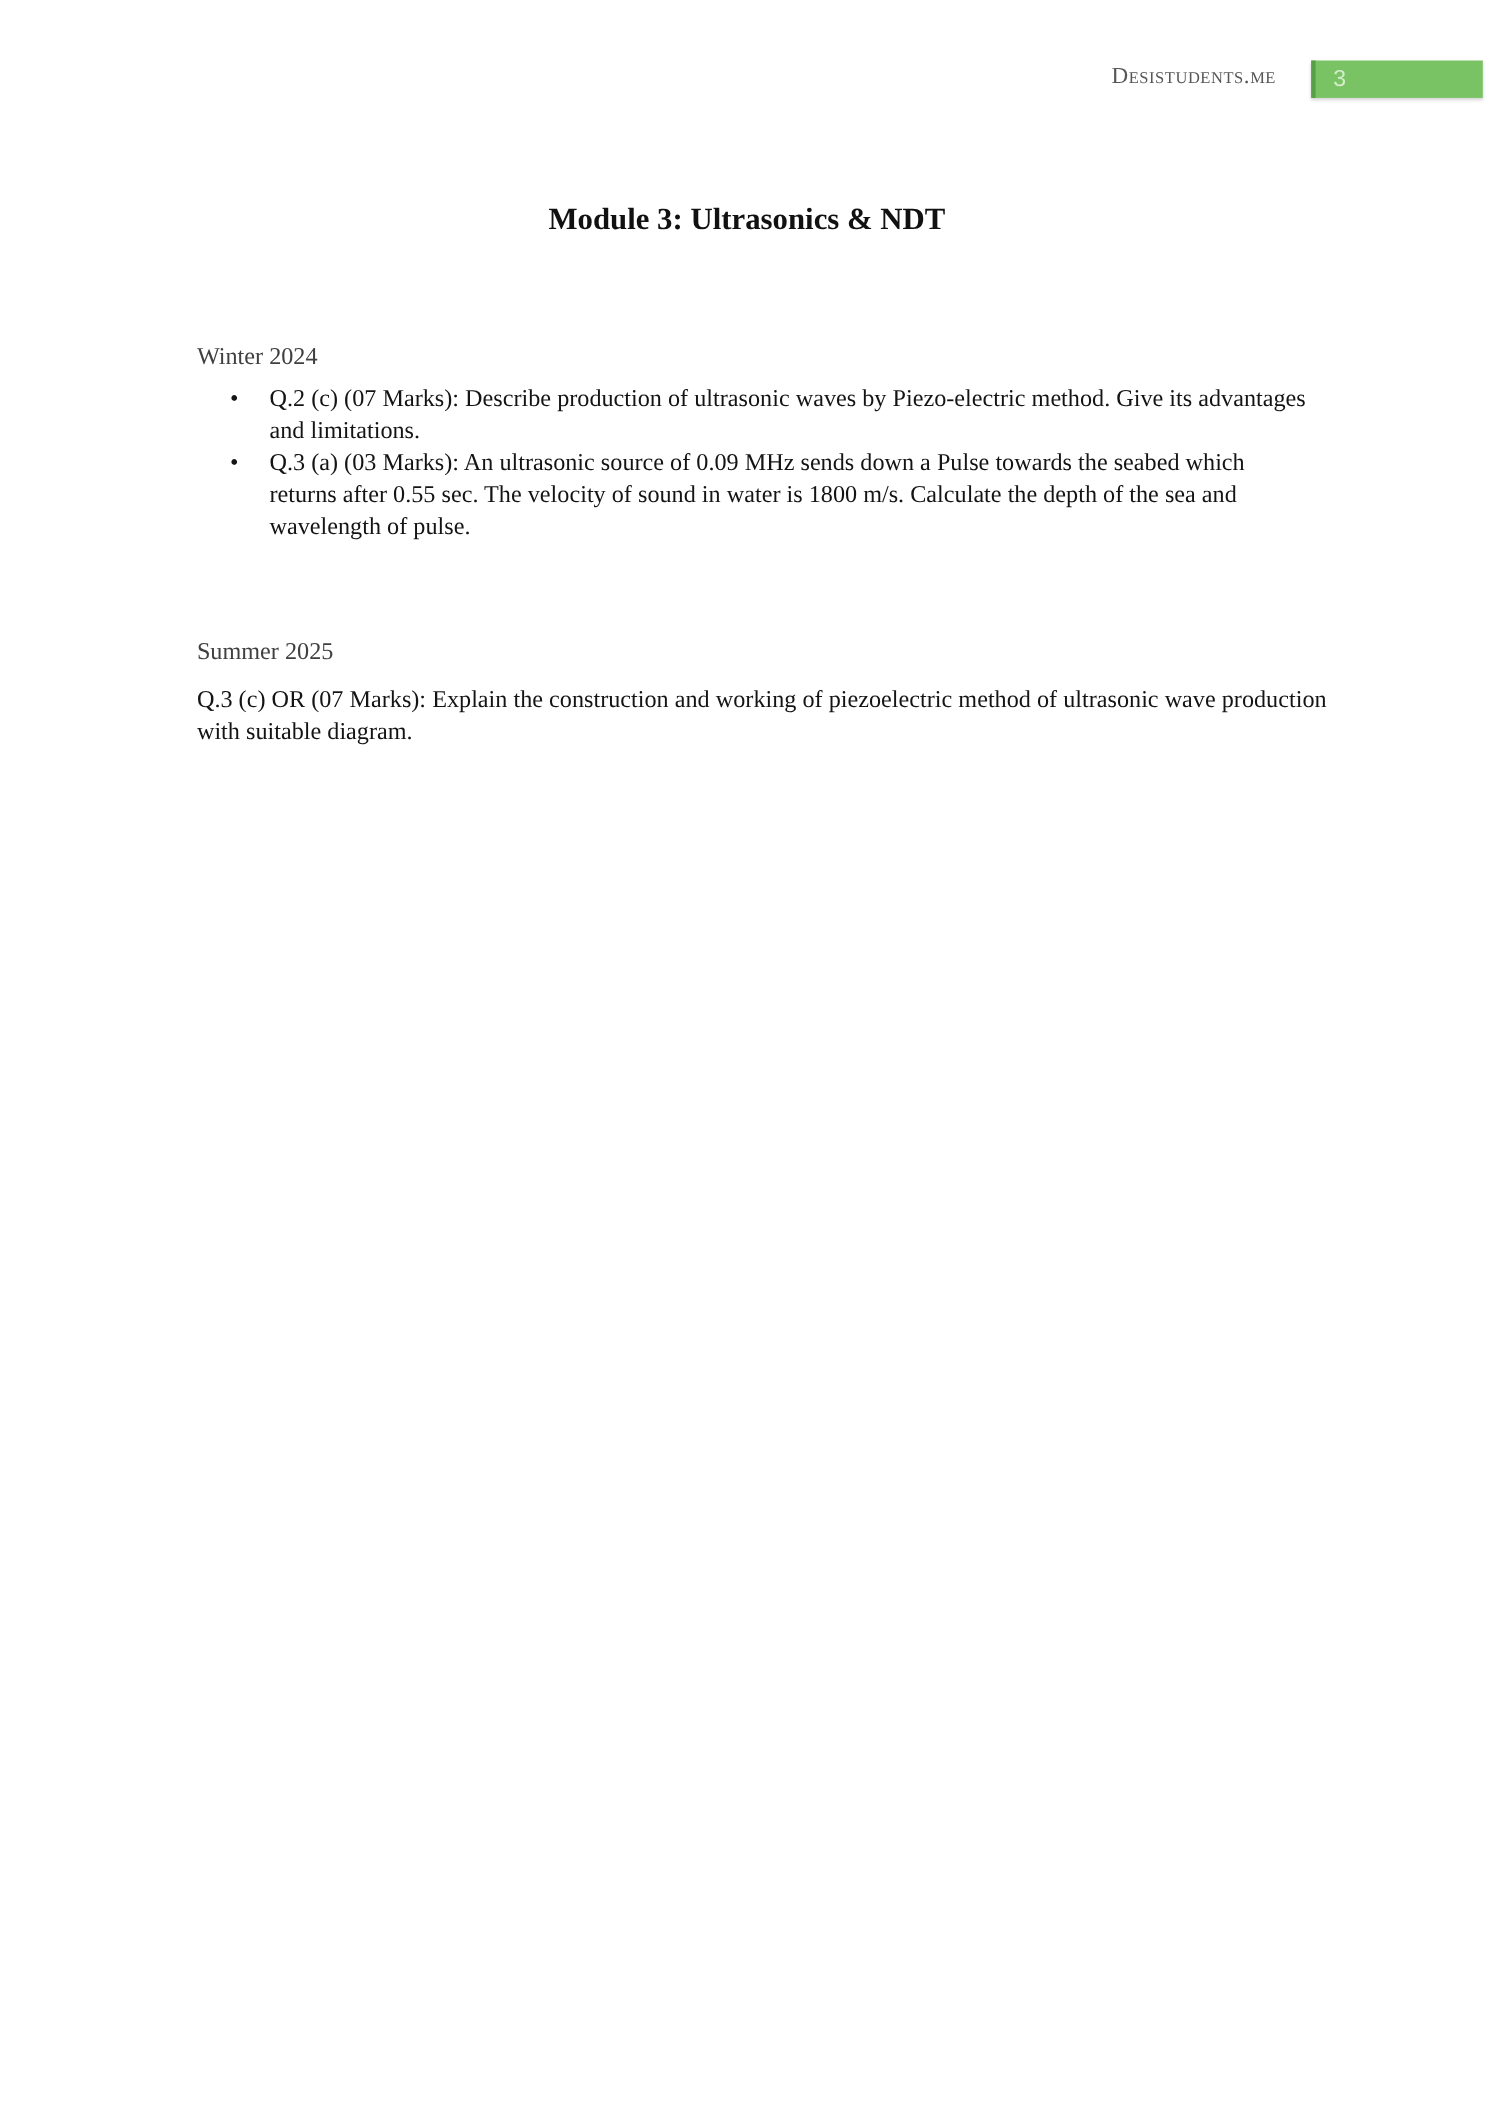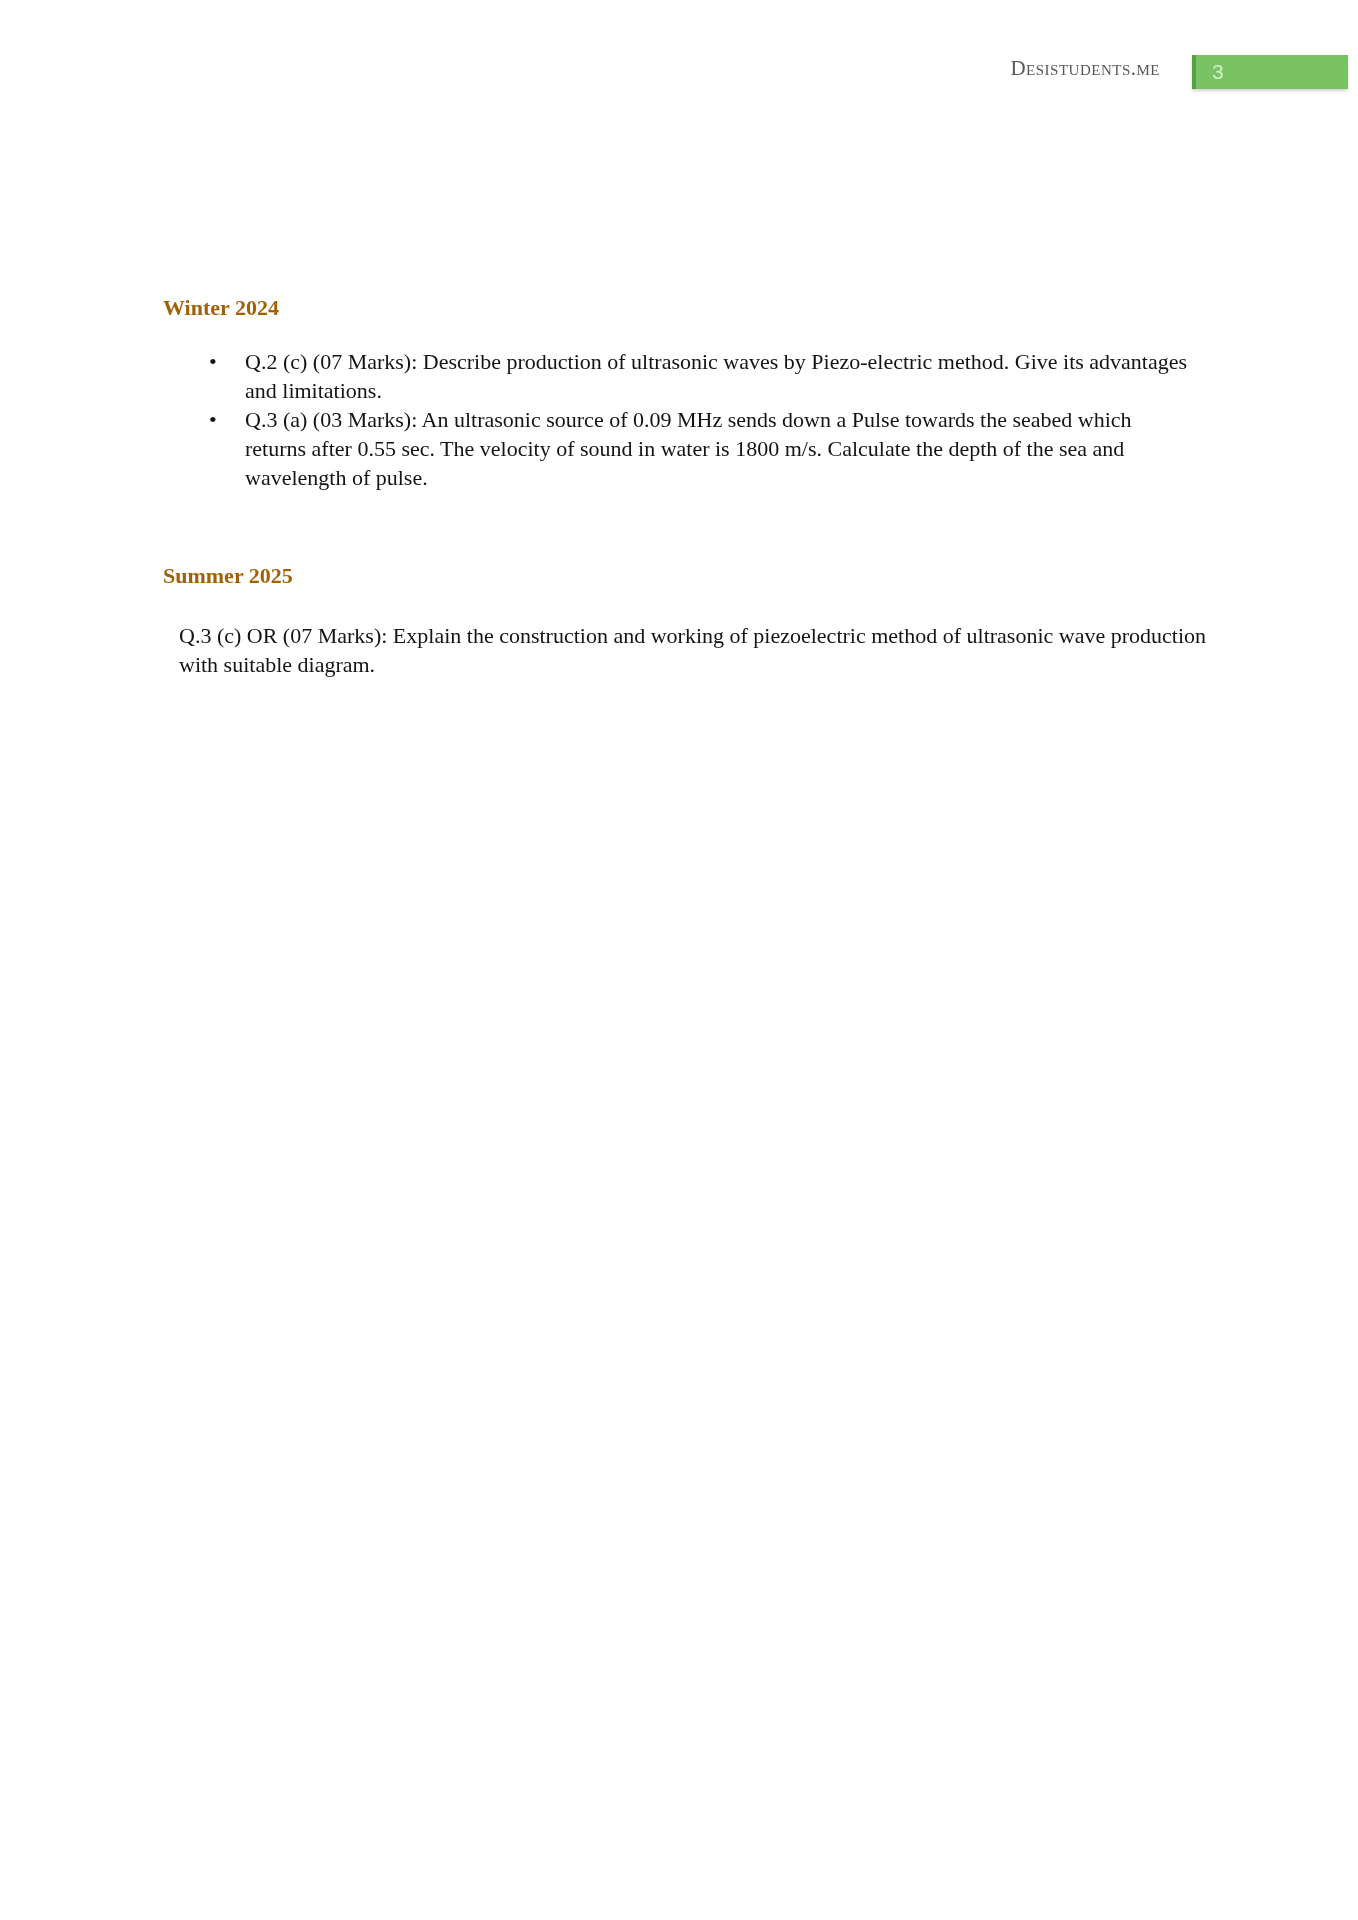--- a/index.html
+++ b/index.html
@@ -54,24 +54,24 @@
     text-align: center;
     font-size: 28px;
     font-weight: 700;
     color: #111;
   }
 
   
   .section-heading {
     position: absolute;
     left: 163px;
-    margin: 0;
+    margin: 16px;
     font-size: 22px;
-    font-weight: 700;
-    color: #a16207;
+    font-weight: 400;
+    color: #404040;
   }
   .heading-winter { top: 295px; }
   .heading-summer { top: 563px; }
 
   
   .bullet-list {
     position: absolute;
     top: 347px;
     left: 163px;
     width: 1035px;
@@ -108,20 +108,21 @@
 <body>
 
 <div class="page">
 
   <span class="header-site">Desistudents.me</span>
 
   <div class="page-badge">
     <span>3</span>
   </div>
 
+  <h1 class="doc-title">Module 3: Ultrasonics &amp; NDT</h1>
 
   <h2 class="section-heading heading-winter">Winter 2024</h2>
 
   <ul class="bullet-list">
     <li>
       <span class="bullet-dot">•</span>
       <b>Q.2 (c) (07 Marks):</b>
       <span>Describe production of ultrasonic waves by Piezo-electric method. Give its advantages and limitations.</span>
     </li>
     <li>

